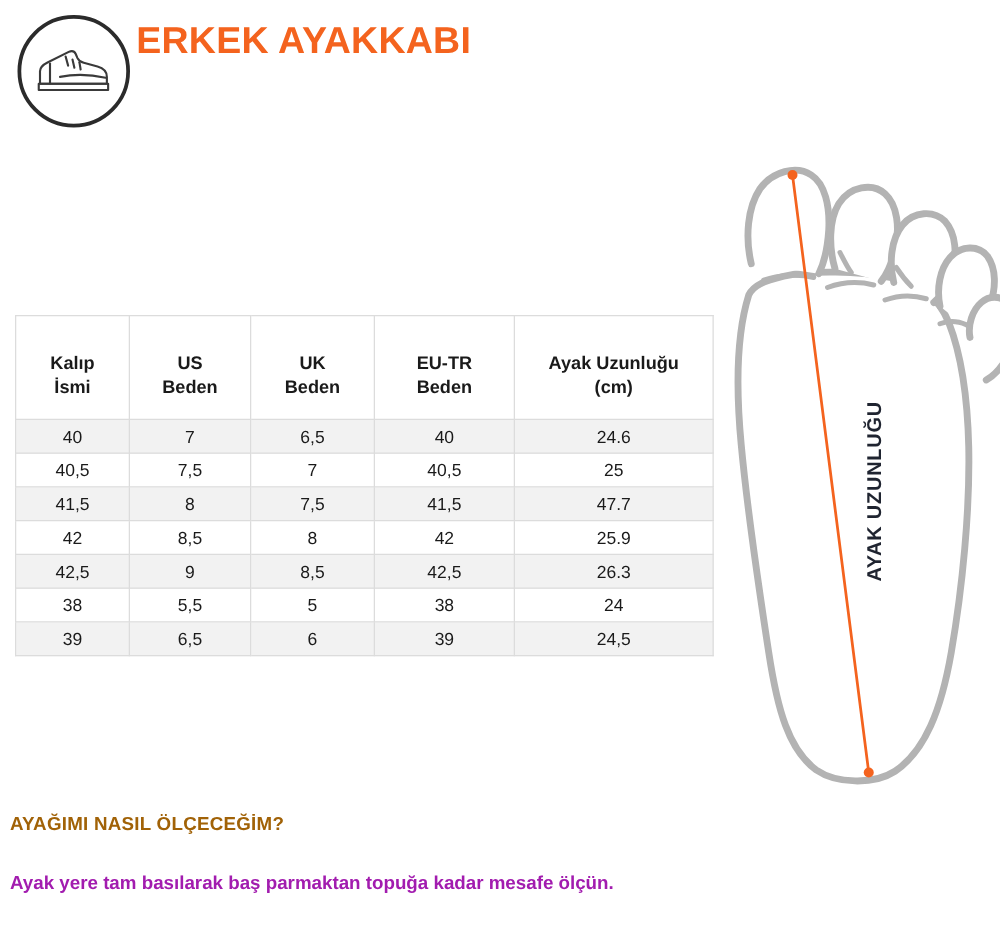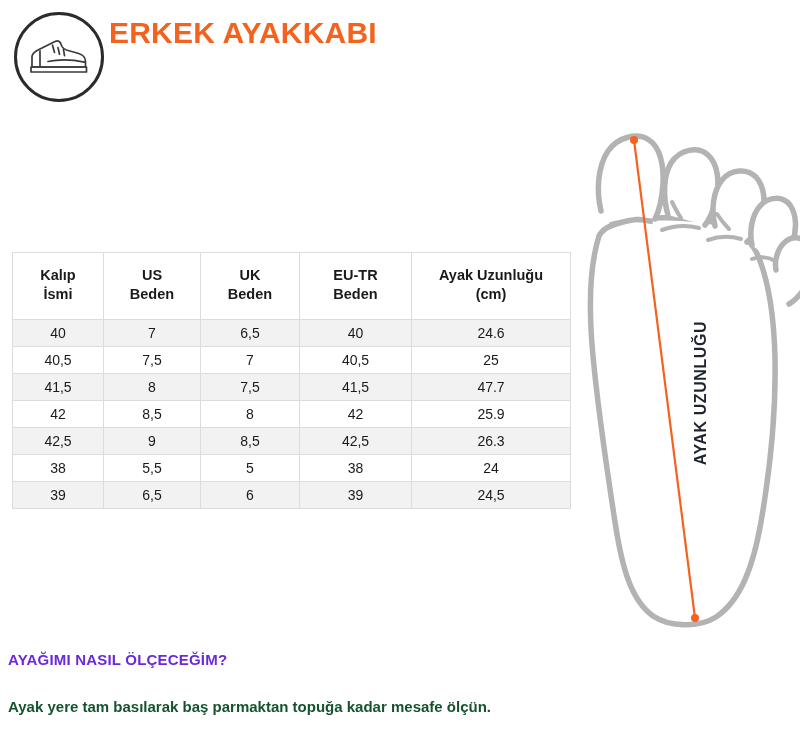--- a/index.html
+++ b/index.html
@@ -82,21 +82,21 @@
   table.size-table td {
     border: 1px solid #dcdcdc;
     text-align: center;
     color: #1a1a1a;
   }
   table.size-table th {
     background: #ffffff;
     font-weight: bold;
     font-size: 14.5px;
     line-height: 19px;
-    padding: 13px 4px 15px;
+    padding: 29px 4px 15px;
     vertical-align: middle;
   }
   table.size-table th .hl { display: block; }
   table.size-table td {
     padding: 5px 20px;
     height: 25px;
     font-weight: normal;
     font-size: 14px;
   }
   table.size-table tbody tr:nth-child(odd) td { background: #f2f2f2; }
@@ -144,30 +144,30 @@
     position: absolute;
     left: 8px;
     top: 650px;
     width: 600px;
   }
   .footer-heading {
     margin: 0;
     font-size: 15px;
     line-height: 19px;
     font-weight: bold;
-    color: #6d28d9;
+    color: #a16207;
     letter-spacing: 0.2px;
   }
   .footer-note {
     margin: 0;
     padding-top: 28px;
     font-size: 15px;
     line-height: 20px;
     font-weight: bold;
-    color: #14532d;
+    color: #a21caf;
   }
 </style>
 </head>
 <body>
 
 <div class="header">
 
   <div class="brand-badge">
     <span>
       <svg width="62" height="42" viewBox="0 0 62 42" fill="none" stroke="#3a3a3a" stroke-width="1.7" stroke-linecap="round" stroke-linejoin="round">

